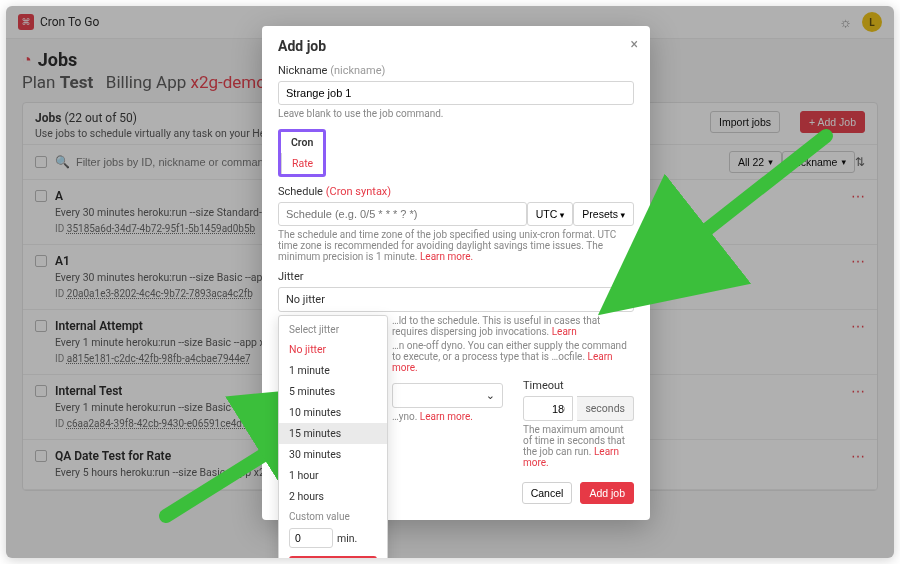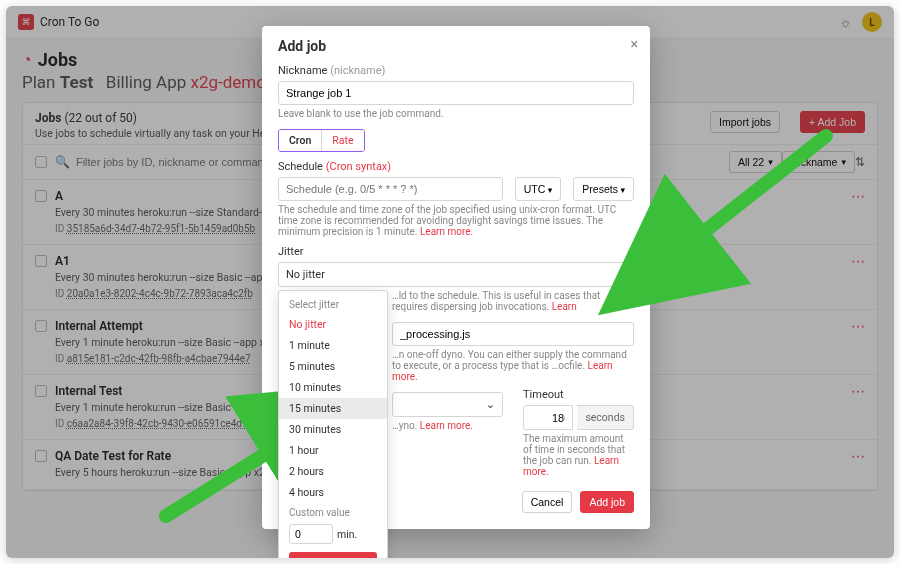--- a/index.html
+++ b/index.html
@@ -47,26 +47,26 @@
   
   .modal { position:absolute; top:20px; left:256px; width:388px; background:#fff; border-radius:4px; box-shadow:0 8px 30px rgba(0,0,0,0.25); padding:12px 16px 16px 16px; font-size:11px; color:#333;}
   .modal h2 { font-size:14px; font-weight:700; margin-bottom:10px;}
   .close { position:absolute; top:10px; right:12px; color:#888; cursor:pointer; font-size:14px;}
   .fld-label { font-size:11px; color:#333; margin-top:8px;}
   .fld-label .muted { color:#999;}
   .fld-label .redlink { color:#e63946;}
   .txt { width:100%; border:1px solid #d5d5d5; border-radius:3px; padding:5px 7px; font-size:11px; margin-top:4px;}
   .hint { font-size:10px; color:#888; margin-top:3px;}
   .hint .lm { color:#e63946;}
-  .tabset { display:flex; border:1px solid #8b5cf6; border-radius:3px; overflow:hidden; margin-top:10px; width:max-content;}
+  .tabset { display:flex; border:3px solid #8b5cf6; border-radius:3px; overflow:hidden; margin-top:10px; width:max-content;flex-direction:column;}
   .tab { padding:4px 10px; font-size:10.5px; cursor:pointer; background:#fff;}
   .tab + .tab { border-left:1px solid #d5d5d5;}
   .tab.active { color:#333; font-weight:600;}
   .tab.red { color:#e63946;}
-  .sched-row { display:flex; gap:12px; margin-top:4px;}
+  .sched-row { display:flex; gap:0; margin-top:4px;}
   .sched-row .txt { flex:1; margin-top:0;}
   .mini-btn { border:1px solid #d5d5d5; border-radius:3px; padding:5px 8px; font-size:10.5px; background:#fff; cursor:pointer;}
   .jitter-box { position:relative; margin-top:4px;}
   .jitter-sel { width:100%; border:1px solid #d5d5d5; border-radius:3px; padding:5px 7px; font-size:11px; background:#fff; cursor:pointer; display:flex; justify-content:space-between; align-items:center;}
   .jitter-dd { position:absolute; top:28px; left:0; width:110px; background:#fff; border:1px solid #d5d5d5; border-radius:3px; box-shadow:0 4px 14px rgba(0,0,0,0.15); padding:6px 0; font-size:10.5px; z-index:5;}
   .jitter-dd .hdr { color:#888; padding:2px 10px 4px 10px; font-size:10px;}
   .jitter-dd .opt { padding:4px 10px; cursor:pointer;}
   .jitter-dd .opt.sel { color:#e63946;}
   .jitter-dd .opt.hi { background:#eaeaea;}
   .jitter-dd .cust { padding:4px 10px; color:#888; font-size:10px;}
@@ -250,35 +250,33 @@
         <div class="hdr">Select jitter</div>
         <div id="jitter-opts">
             <div class="opt sel">No jitter</div>
             <div class="opt">1 minute</div>
             <div class="opt">5 minutes</div>
             <div class="opt">10 minutes</div>
             <div class="opt hi">15 minutes</div>
             <div class="opt">30 minutes</div>
             <div class="opt">1 hour</div>
             <div class="opt">2 hours</div>
-            <div class="opt">4 hours</div>
           </div>
         <div class="cust">Custom value</div>
         <div class="cust-row">
           <input value="0" style="">
           <span>min.</span>
         </div>
         <button class="apply">Apply</button>
       </div>
     </div>
     <div class="hint" style="margin-left:114px;">
       <span>…ld to the schedule. This is useful in cases that requires dispersing job invocations.</span> <span class="lm">Learn</span>
     </div>
 
-    <input class="txt" style="margin-left: 114px; width: calc(100% - 114px); margin-top: 10px;" value="_processing.js">
     <div class="hint" style="margin-left:114px;">
       <span>…n one-off dyno. You can either supply the command to execute, or a process type that is …ocfile.</span> <span class="lm">Learn more.</span>
     </div>
 
     <div class="row2" style="margin-left:114px;">
       <div class="col">
         <div class="sel-box">
             <span>⌄</span>
           </div>
         <div class="hint">

